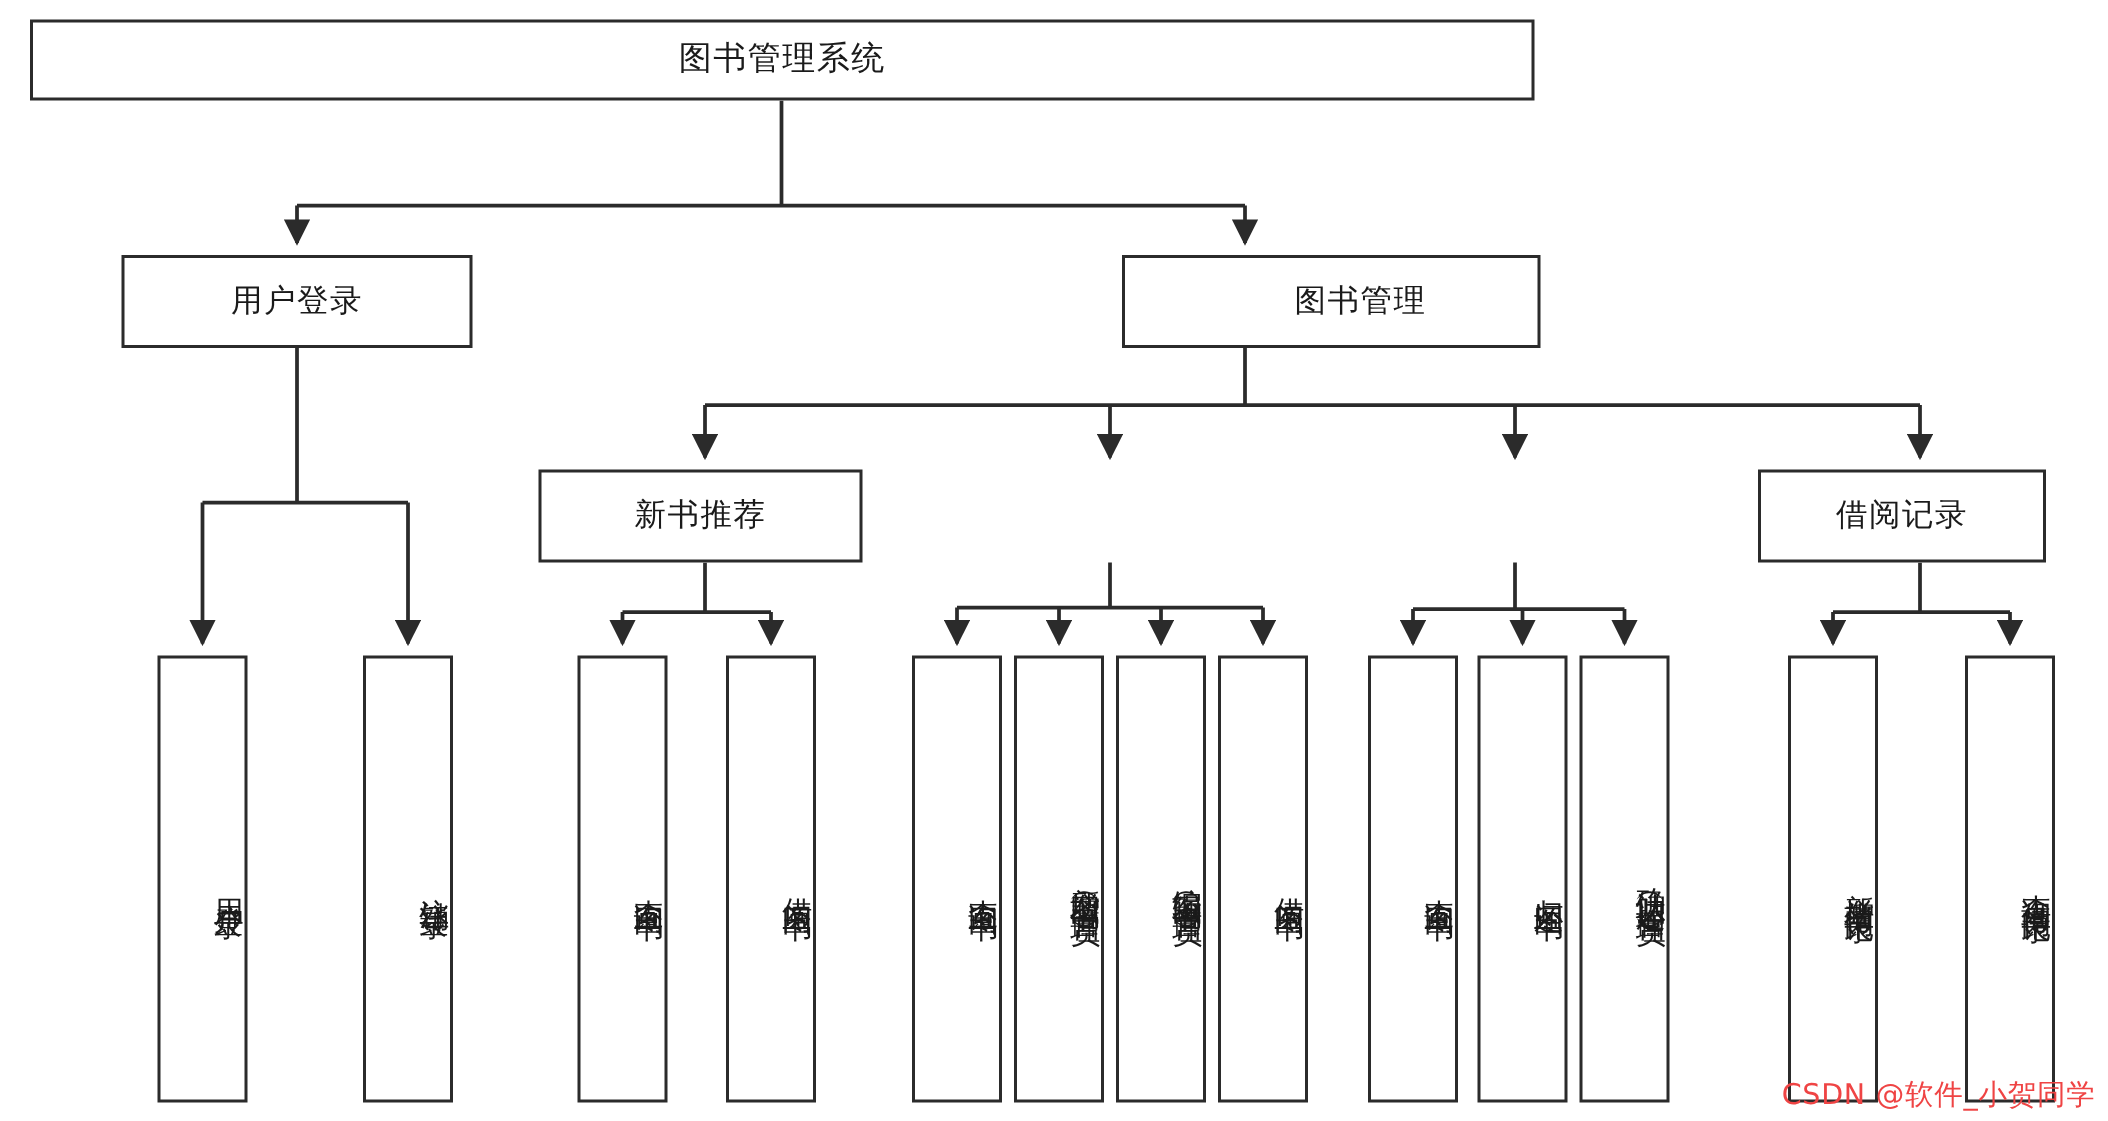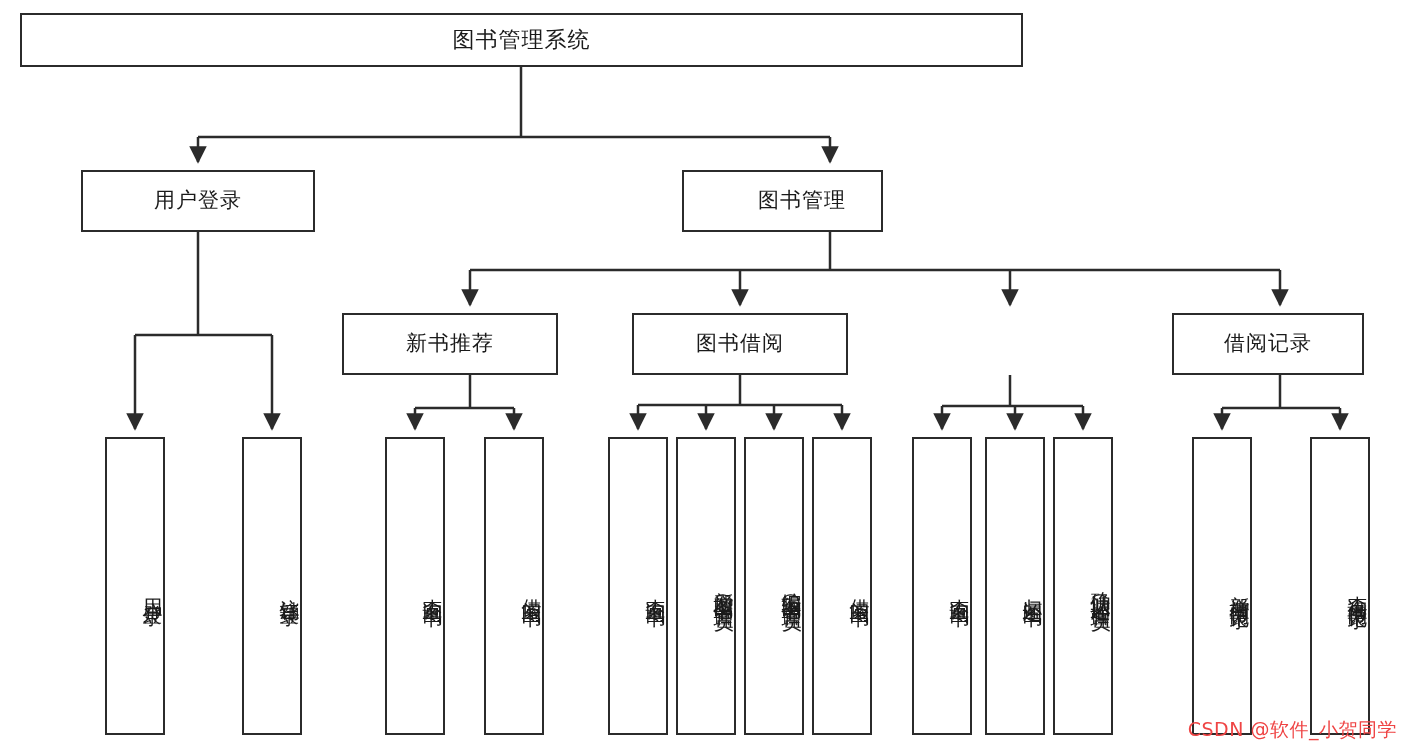--- a/index.html
+++ b/index.html
@@ -122,29 +122,26 @@
     </g>
   </svg>
 
   <div class="node horiz" id="title-box" style="left:20px; top:13px; width:1003px; height:54px;justify-content:center;">
     <span>图书管理系统</span>
   </div>
 
   <div class="node horiz" style="left:81px; top:170px; width:234px; height:62px;">
     <span>用户登录</span>
   </div>
-  <div class="node horiz" style="left:682px; top:170px; width:201px; height:62px;padding-left:39px;">
+  <div class="node horiz" style="left:748px; top:170px; width:279px; height:62px;padding-left:39px;">
     <span>图书管理</span>
   </div>
 
-  <div class="node horiz" style="left:342px; top:313px; width:216px; height:62px;">
+  <div class="node horiz" style="left:359px; top:313px; width:216px; height:62px;">
     <span>新书推荐</span>
-  </div>
-  <div class="node horiz" style="left:632px; top:313px; width:216px; height:62px;">
-    <span>图书借阅</span>
   </div>
   <div class="node horiz" style="left:1172px; top:313px; width:192px; height:62px;">
     <span>借阅记录</span>
   </div>
 
   <div class="node vert" style="left:105px; top:437px; width:60px; height:298px;">
     <span class="vtext">用户登录</span>
   </div>
   <div class="node vert" style="left:242px; top:437px; width:60px; height:298px;">
     <span class="vtext">注销登录</span>

